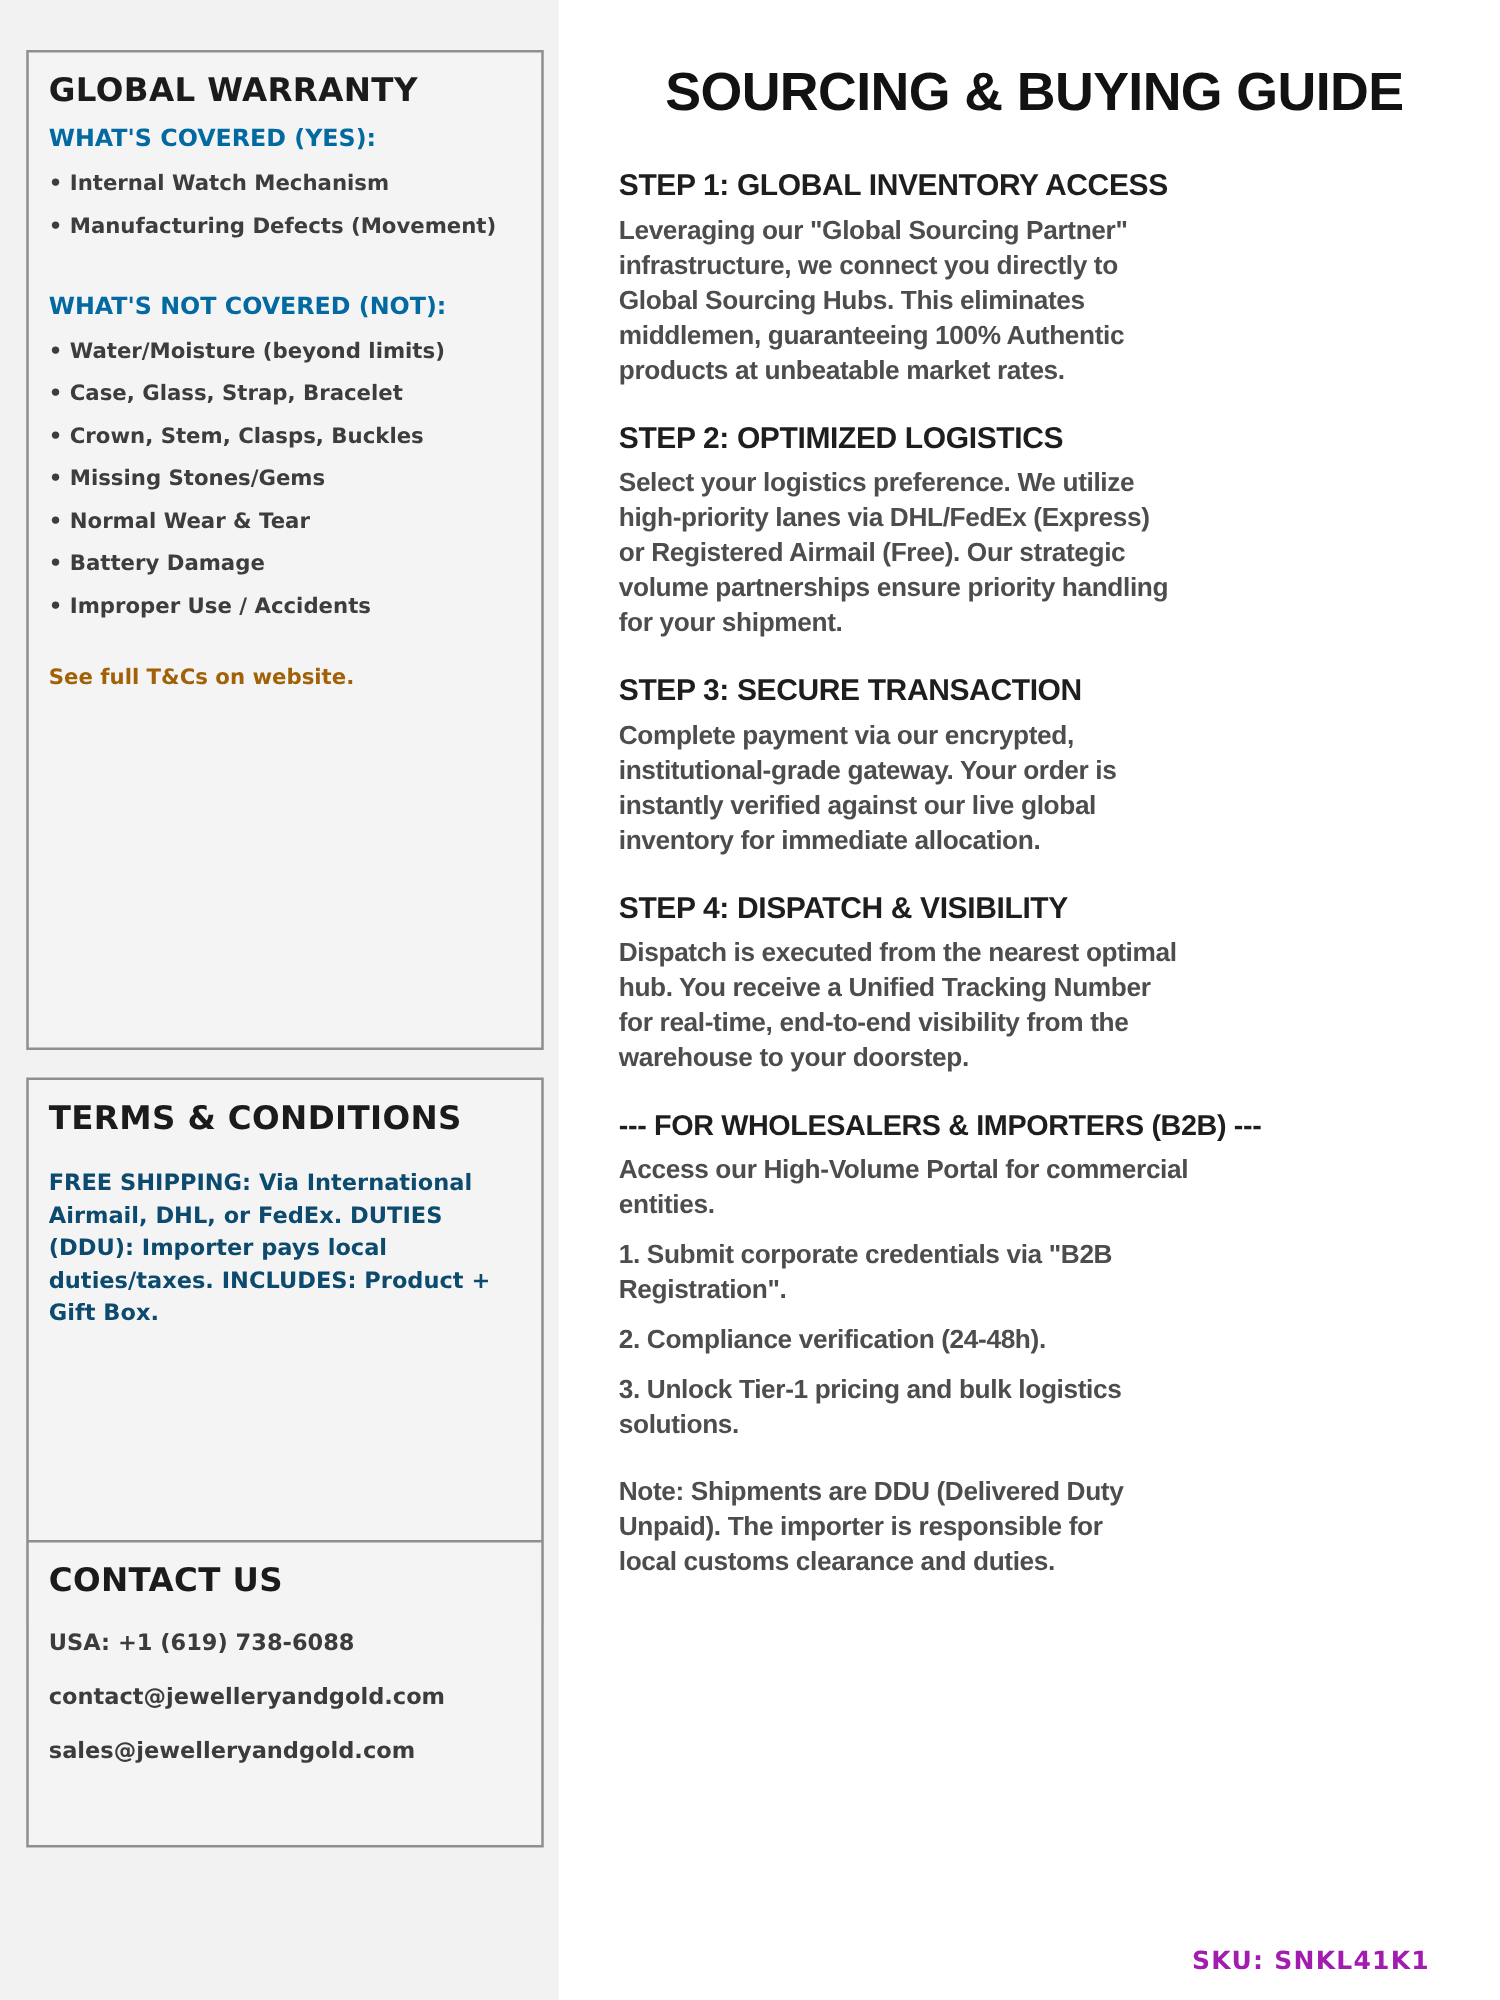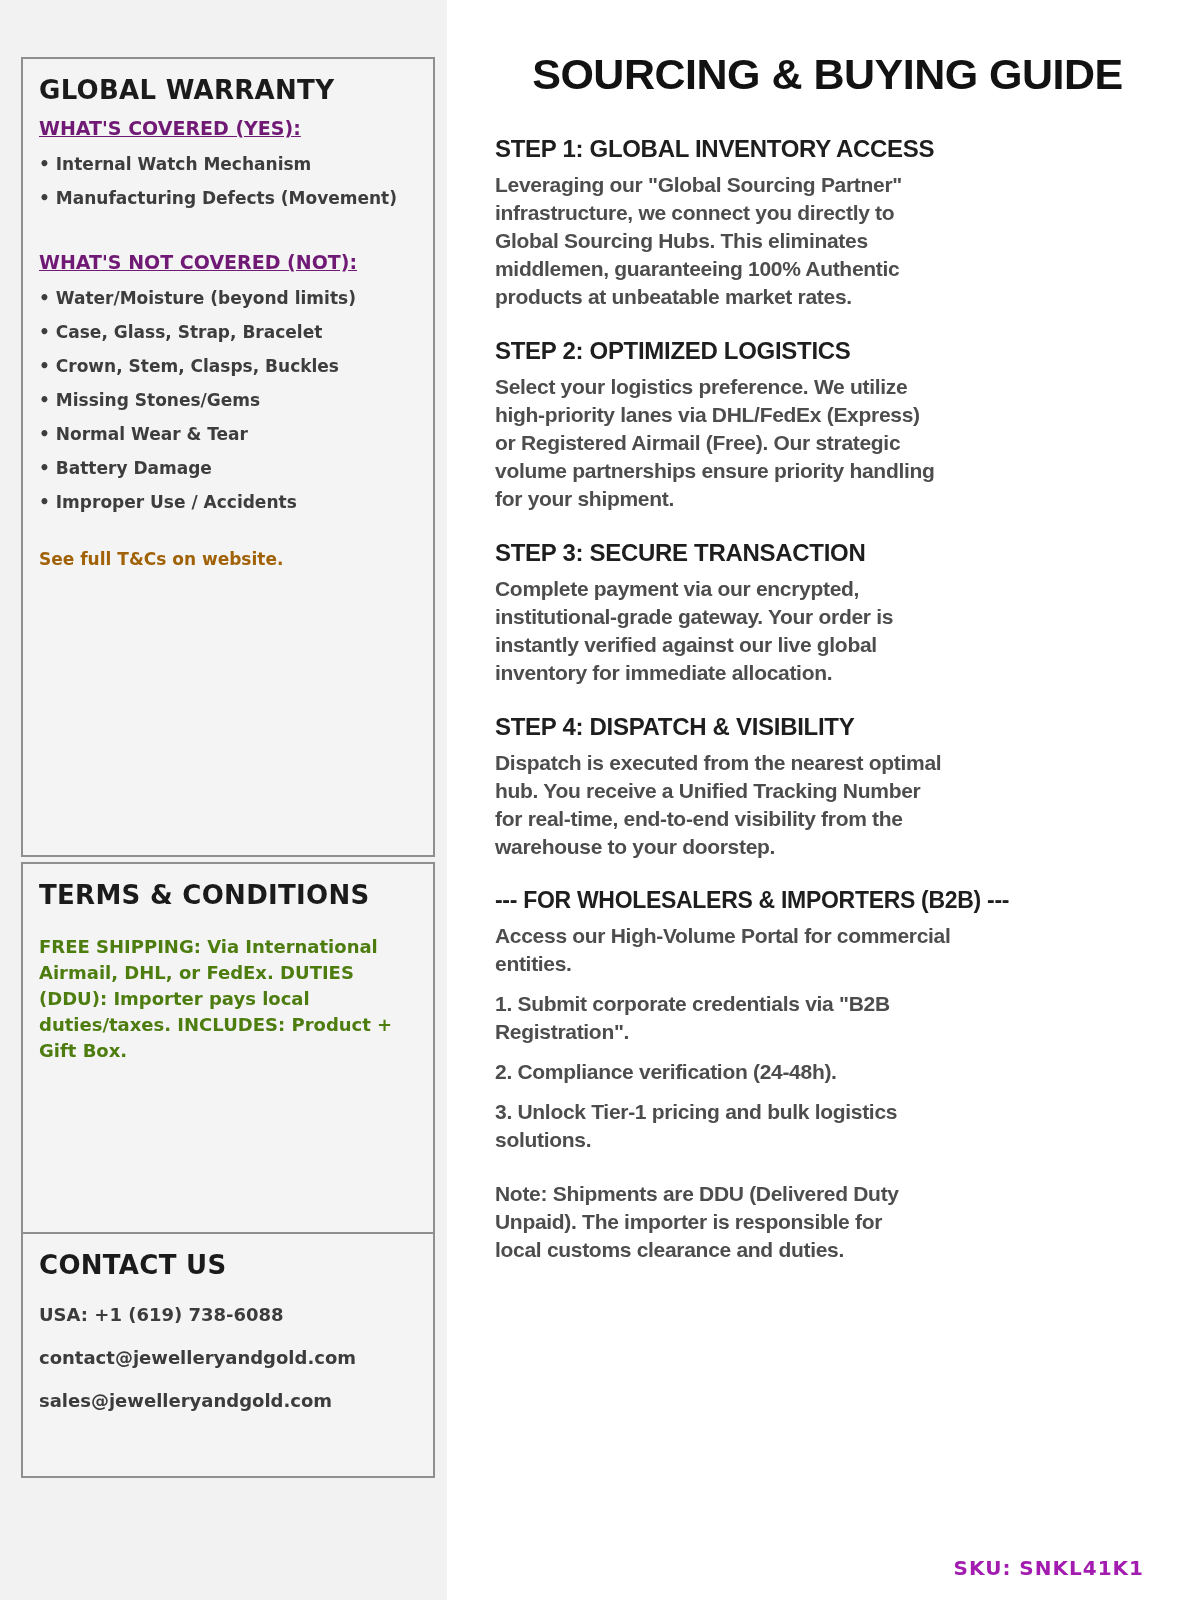--- a/index.html
+++ b/index.html
@@ -10,41 +10,41 @@
   }
   .sidebar {
     position:absolute; left:0; top:0; width:447px; height:1600px;
     background:#f2f2f2;
   }
   .panel {
     position:absolute; left:21px; width:414px;
     background:#f4f4f4; border:2px solid #8f8f8f;
     box-sizing:border-box; padding:16px;
   }
-  .panel-warranty { top:57px;  height:800px; }
+  .panel-warranty { top:40px;  height:800px; }
   .panel-terms    { top:862px; height:440px; }
   .panel-contact  { top:1232px; height:246px; }
   .panel h2 {
     margin:0 0 12px; font-size:26px; font-weight:bold;
     color:#1b1b1b; letter-spacing:.3px;
   }
   .subhead {
-    margin:0 0 8px; font-size:19px; font-weight:bold; color:#701a75;text-decoration:underline;
+    margin:0 0 8px; font-size:19px; font-weight:bold; color:#0369a1;
   }
   .subhead-second { margin-top:36px; }
   ul.blist { list-style:none; margin:0; padding:0; }
   ul.blist li {
     font-size:17px; font-weight:bold; color:#3d3d3d; line-height:34px;
   }
   ul.blist li::before { content:"\2022\00a0 "; color:#3d3d3d; }
   .footnote {
     margin:30px 0 0; font-size:17px; font-weight:bold; color:#a16207;
   }
   .terms-body {
-    margin:24px 0 0; font-size:18px; font-weight:bold; color:#4d7c0f;
+    margin:24px 0 0; font-size:18px; font-weight:bold; color:#0c4a6e;
     line-height:26px; white-space:pre-line;
   }
   .contact-line {
     margin:22px 0 0; font-size:18px; font-weight:bold; color:#3c3c3c;
   }
   .contact-line:first-of-type { margin-top:24px; }
 
   .main {
     position:absolute; left:447px; top:0; width:753px; height:1144px;
     box-sizing:border-box; padding:50px 40px 0 48px;

